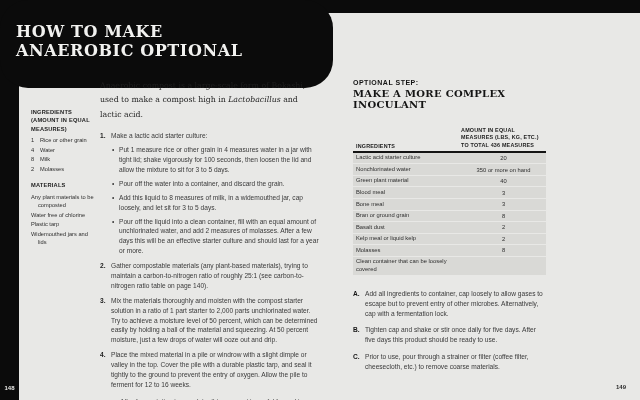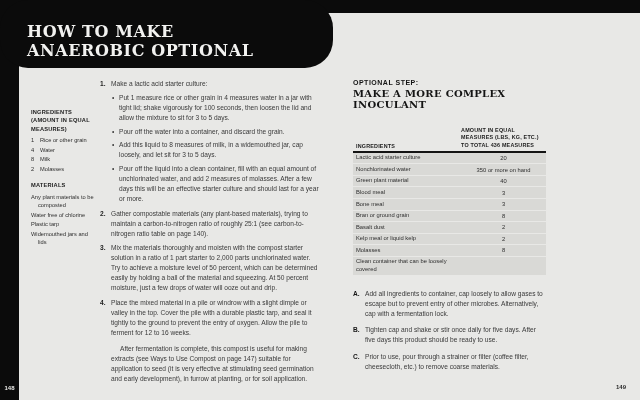--- a/index.html
+++ b/index.html
@@ -23,24 +23,24 @@
   .page-num-left {
     position: absolute; bottom: 9px; left: 0; width: 19px;
     color: #e9e9e7; font-size: 6px; text-align: center; font-weight: bold;
   }
   .page-num-right {
     position: absolute; bottom: 10px; right: 14px;
     color: #2b2b2b; font-size: 6px; font-weight: bold;
   }
   
   .header-block {
-    position: absolute; top: 0; left: 0; width: 333px; height: 68px;
+    position: absolute; top: 0; left: 0; width: 333px; height: 88px;
     background: #0b0b0b;
     border-bottom-right-radius: 16px;
-    padding: 23px 0 0 27px;
+    padding: 23px 0 0 16px;
     border-radius: 28px;
   }
   .header-title {
     font-family: "DejaVu Serif", serif;
     font-weight: bold;
     font-size: 16px;
     line-height: 1.18;
     letter-spacing: 0.6px;
     color: #f2f2f0;
   }
@@ -139,20 +139,21 @@
     <span>Molasses</span>
   </div>
   <h3 class="materials-h">MATERIALS</h3>
   <div class="mat-item">Any plant materials to be composted</div>
   <div class="mat-item">Water free of chlorine</div>
   <div class="mat-item">Plastic tarp</div>
   <div class="mat-item">Widemouthed jars and lids</div>
 </div>
 
 <div class="main-col">
+  <p class="intro"><span>Anaerobic compost is a large-scale form of Bokashi, used to make a compost high in </span><i>Lactobacillus</i><span> and lactic acid.</span></p>
 
   <div class="steps">
     <div class="step">
       <span class="step-num">1.</span>
       <span>Make a lactic acid starter culture:</span>
       <div class="bullets">
         <div class="bullet">Put 1 measure rice or other grain in 4 measures water in a jar with tight lid; shake vigorously for 100 seconds, then loosen the lid and allow the mixture to sit for 3 to 5 days.</div>
         <div class="bullet">Pour off the water into a container, and discard the grain.</div>
         <div class="bullet">Add this liquid to 8 measures of milk, in a widemouthed jar, cap loosely, and let sit for 3 to 5 days.</div>
         <div class="bullet">Pour off the liquid into a clean container, fill with an equal amount of unchlorinated water, and add 2 measures of molasses. After a few days this will be an effective starter culture and should last for a year or more.</div>

